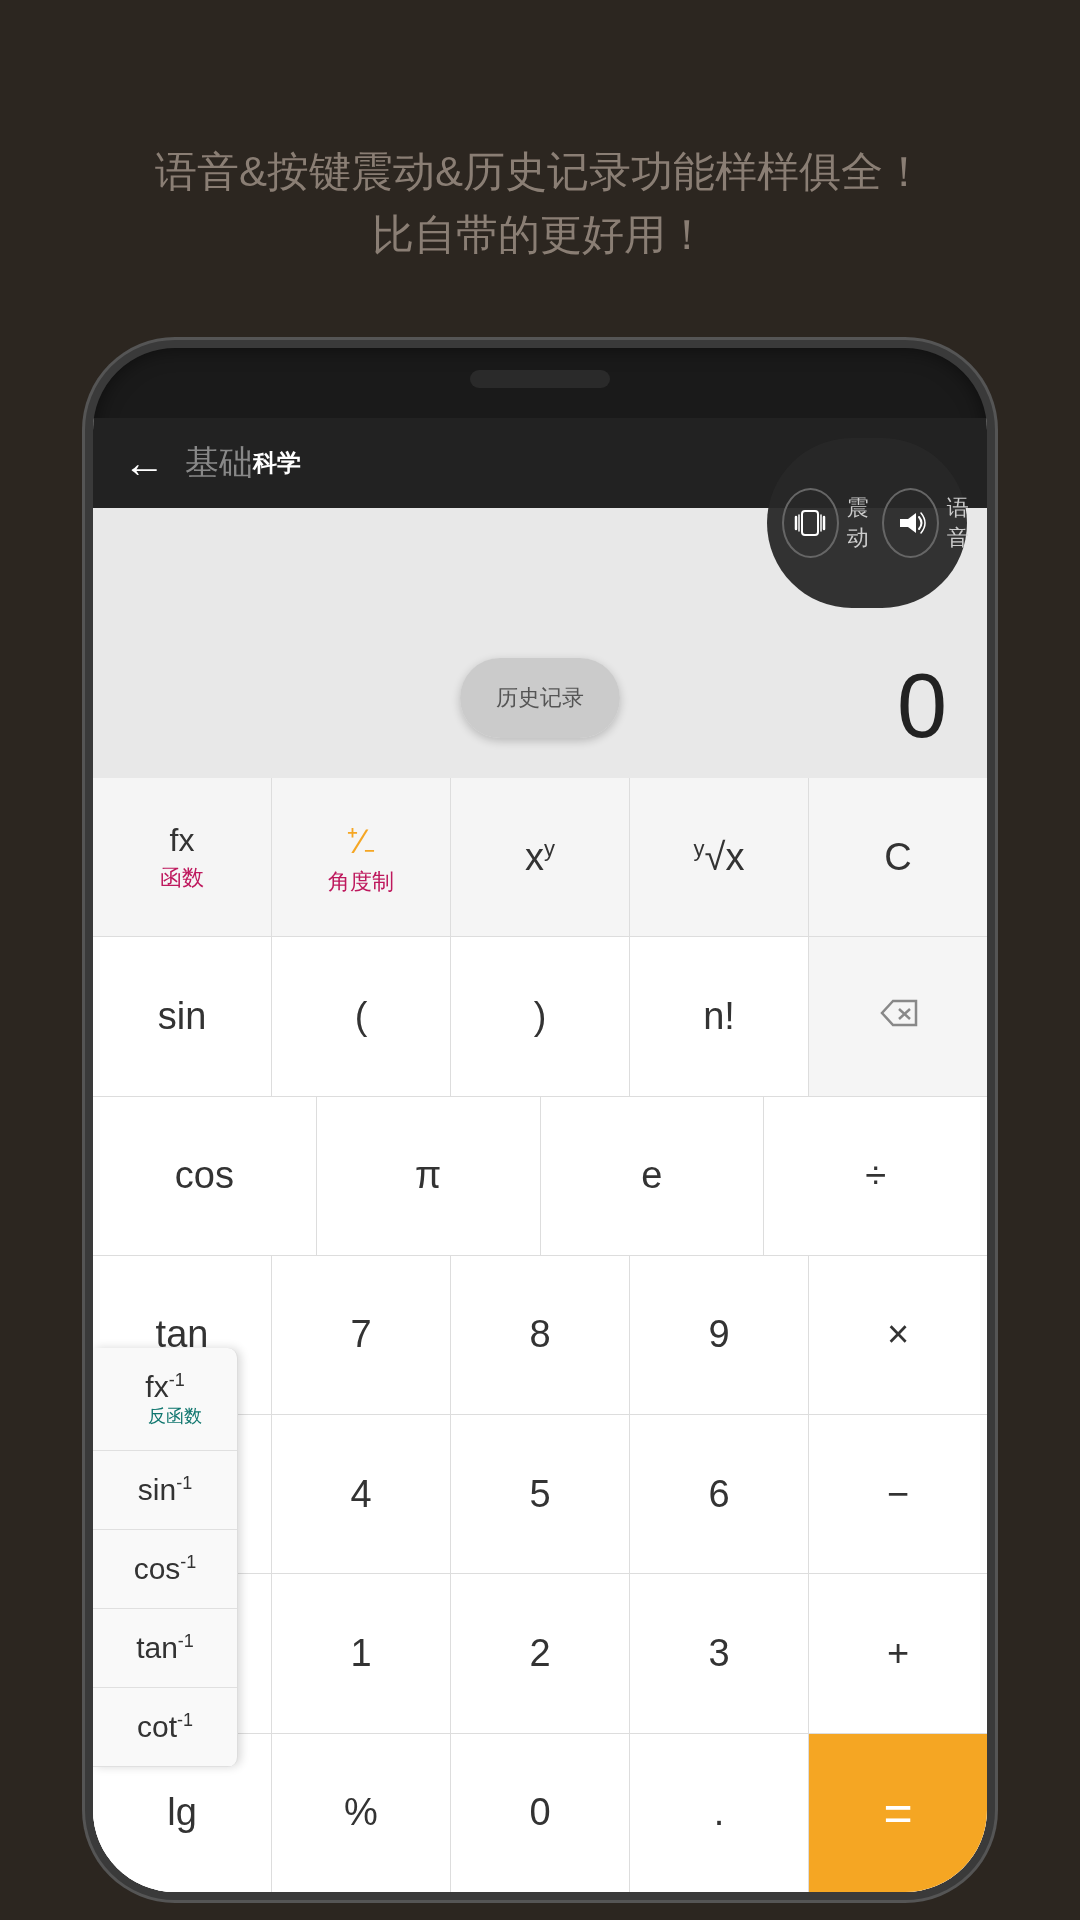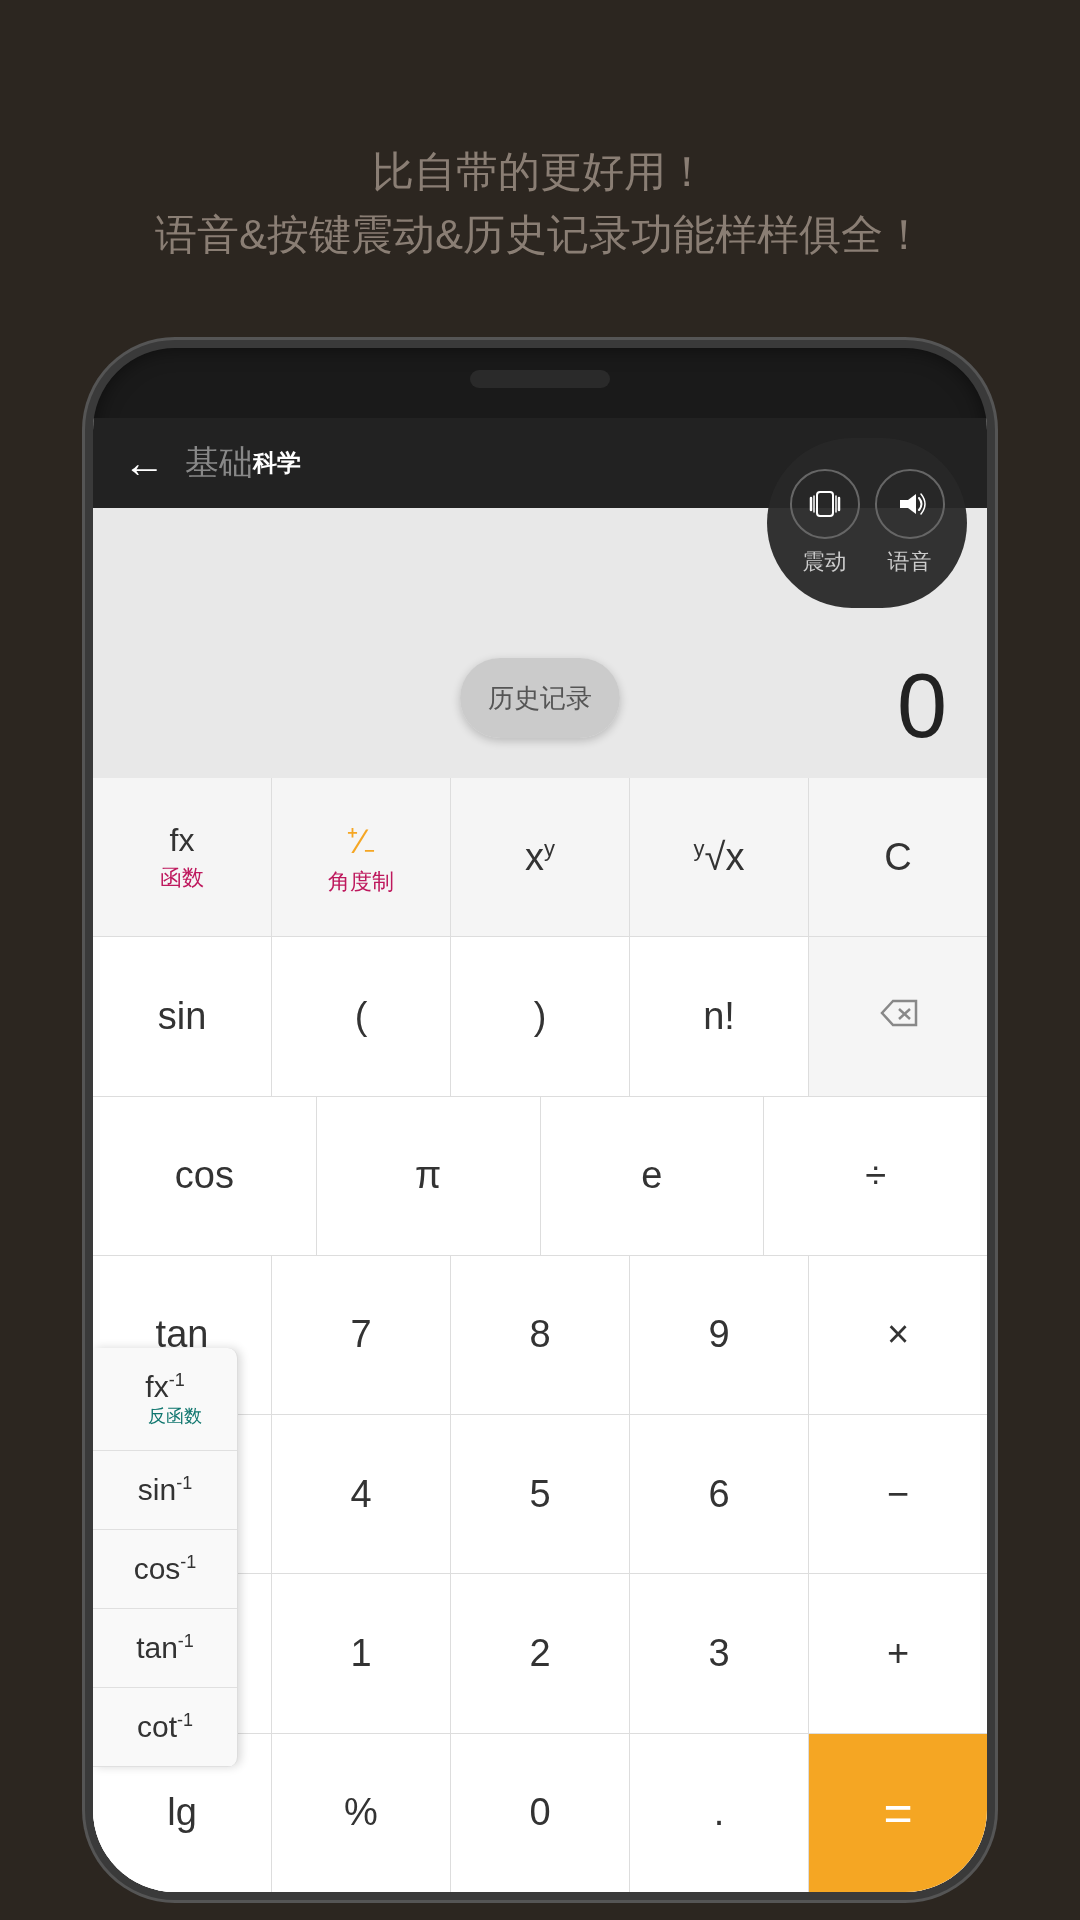--- a/index.html
+++ b/index.html
@@ -105,21 +105,21 @@
       display: flex;
       flex-direction: row;
       align-items: center;
       justify-content: space-around;
       padding: 0 15px;
       z-index: 100;
     }
 
     .float-icon {
       display: flex;
-      flex-direction: column;
+      flex-direction: row;
       align-items: center;
       gap: 8px;
       cursor: pointer;
     }
 
     .float-icon-circle {
       width: 70px;
       height: 70px;
       border-radius: 50%;
       border: 2px solid #666;
@@ -157,21 +157,21 @@
       bottom: 40px;
       left: 50%;
       transform: translateX(-50%);
       width: 160px;
       height: 80px;
       background: rgba(200,200,200,0.9);
       border-radius: 40px;
       display: flex;
       align-items: center;
       justify-content: center;
-      font-size: 26px;
+      font-size: 22px;
       color: #555;
       cursor: pointer;
       box-shadow: 0 3px 10px rgba(0,0,0,0.2);
     }
 
     
     .keyboard {
       flex: 1;
       background: #fff;
       display: flex;
@@ -292,22 +292,22 @@
       right: 0;
       bottom: 0;
       display: flex;
       flex-direction: column;
     }
   </style>
 </head>
 <body>
 
 <div class="promo-text">
+  <div>语音&amp;按键震动&amp;历史记录功能样样俱全！</div>
   <div>比自带的更好用！</div>
-  <div>语音&amp;按键震动&amp;历史记录功能样样俱全！</div>
 </div>
 
 <div class="phone-frame">
   <div class="phone-speaker"></div>
 
   <div class="phone-inner">
 
     <div class="top-bar">
       <div class="back-btn">←</div>
       <div class="tab-jc">基础</div>

